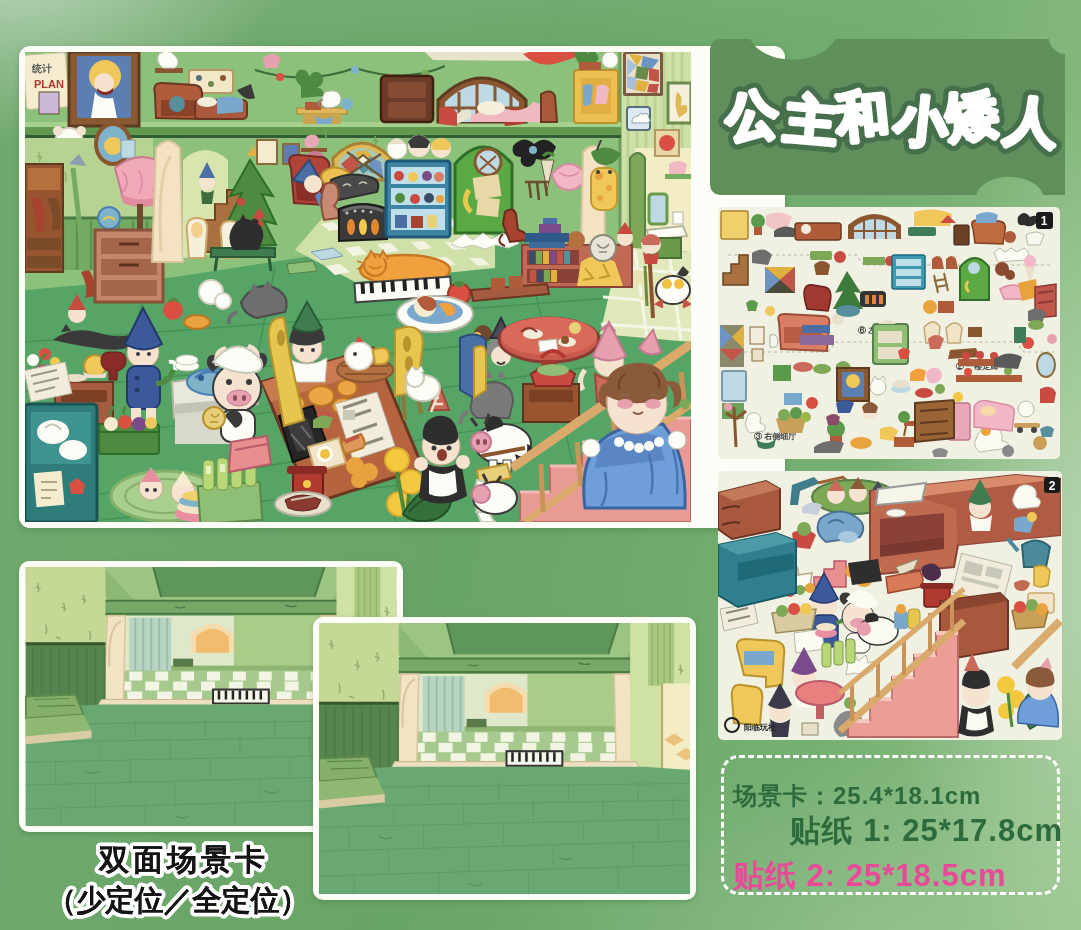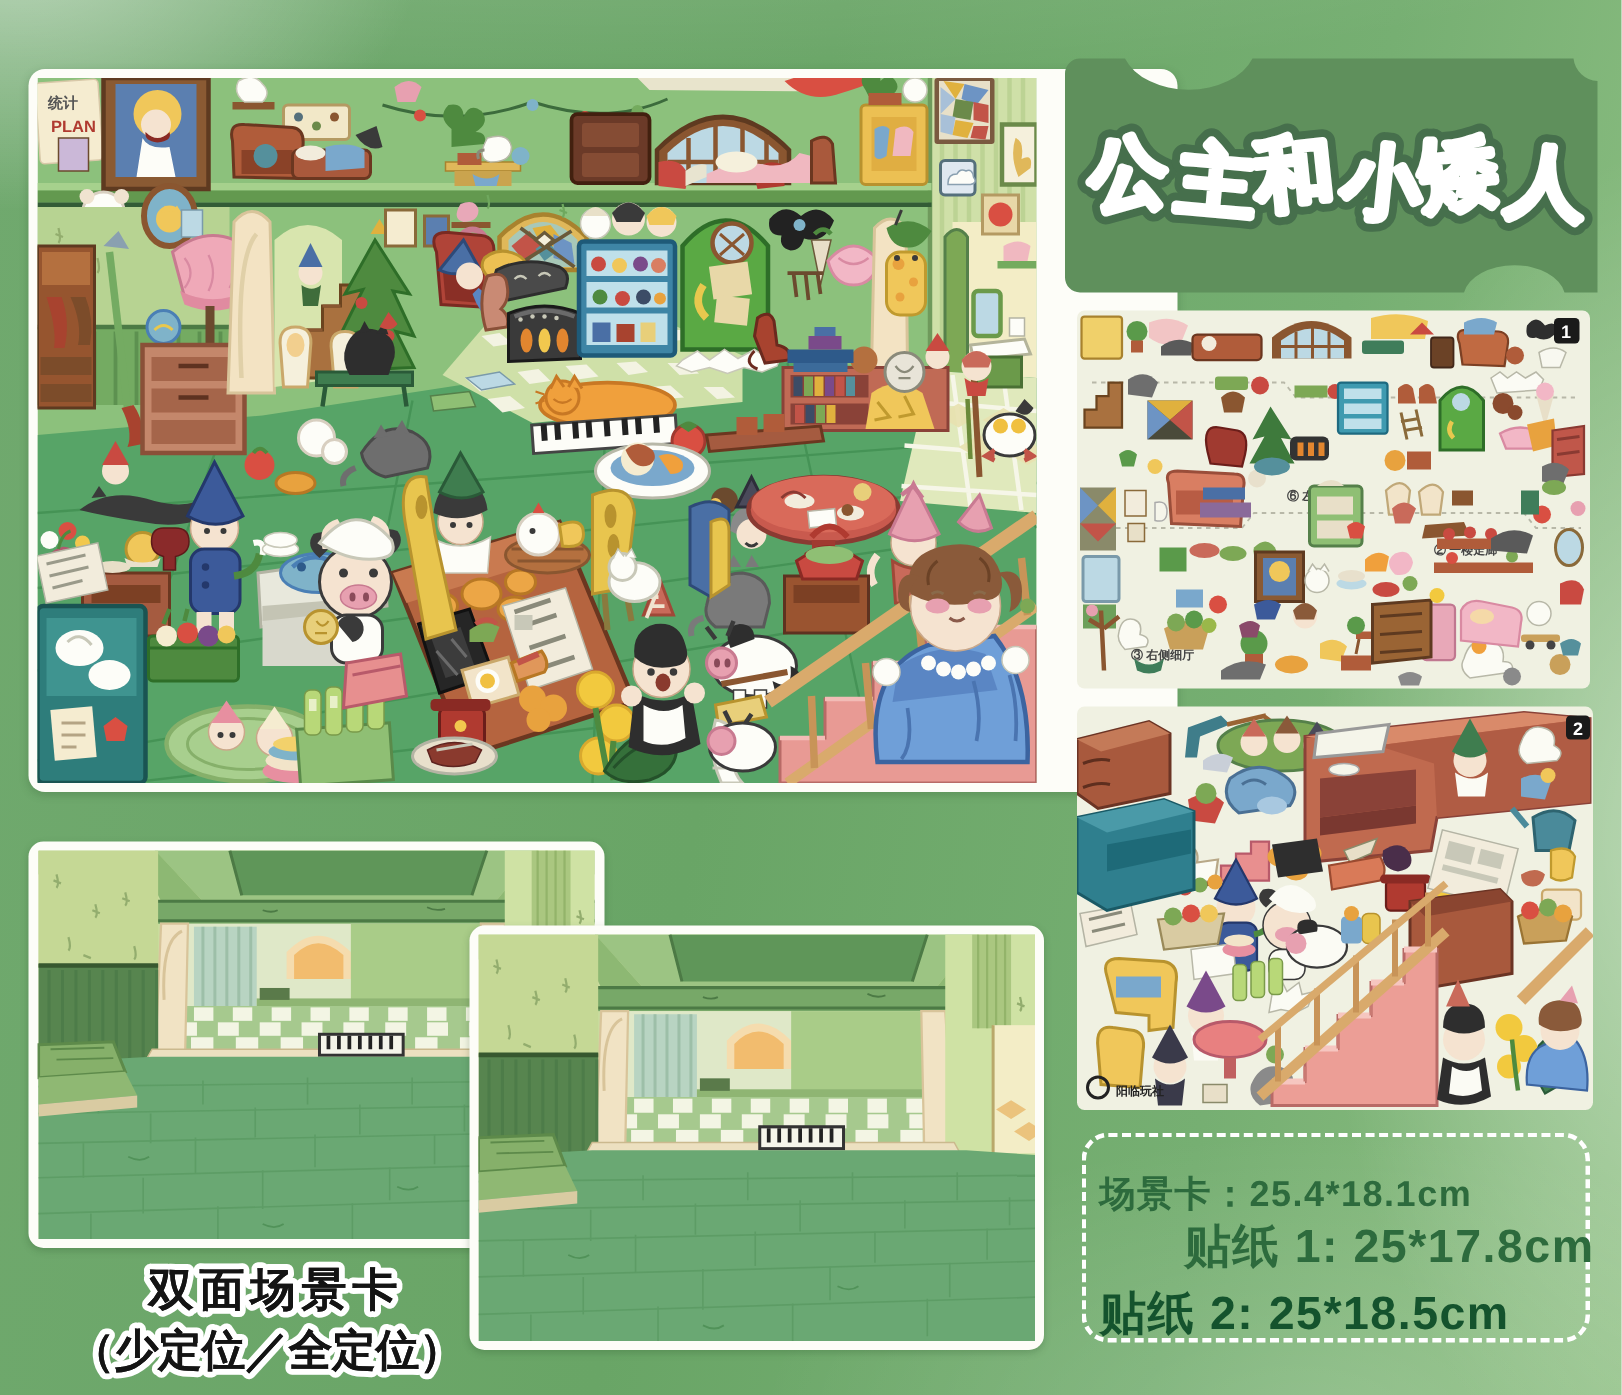--- a/index.html
+++ b/index.html
@@ -1215,21 +1215,21 @@
 <text x="166" y="72" text-anchor="middle" font-size="29" font-weight="bold" fill="#141414" stroke="#ffffff" stroke-width="8" paint-order="stroke" stroke-linejoin="round">（少定位／全定位）</text>
 <text x="166" y="72" text-anchor="middle" font-size="29" font-weight="bold" fill="#141414">（少定位／全定位）</text>
 </svg>
 
 <div class="abs" style="left:721px;top:755px;width:333px;height:134px;border:3px dashed #ffffff;border-radius:18px;"></div>
 
 <div class="abs" style="left:733px;top:768px;width:330px;font-size:24px;font-weight:bold;color:#2d6b3d;letter-spacing:1px;margin-top:12px;">场景卡：25.4*18.1cm</div>
 
 <div class="abs" style="left:733px;top:810px;width:330px;font-size:31px;font-weight:bold;color:#2d6b3d;letter-spacing:1px;text-align:right;">贴纸 1: 25*17.8cm</div>
 
-<div class="abs" style="left:733px;top:855px;width:330px;font-size:31px;font-weight:bold;color:#14532d;letter-spacing:1px;">贴纸 2: 25*18.5cm</div>
+<div class="abs" style="left:733px;top:855px;width:330px;font-size:31px;font-weight:bold;color:#ec4899;letter-spacing:1px;">贴纸 2: 25*18.5cm</div>
 
 <svg width="0" height="0" style="position:absolute">
 <defs>
 <g id="roomcard">
 
 <rect x="0" y="0" width="372" height="260" fill="#c9dc9f"></rect>
 
 <rect x="0" y="0" width="372" height="16" fill="#b3d190"></rect>
 
 <path d="M78,0 L334,0 L306,34 L110,34 Z" fill="#9cc483"></path>

